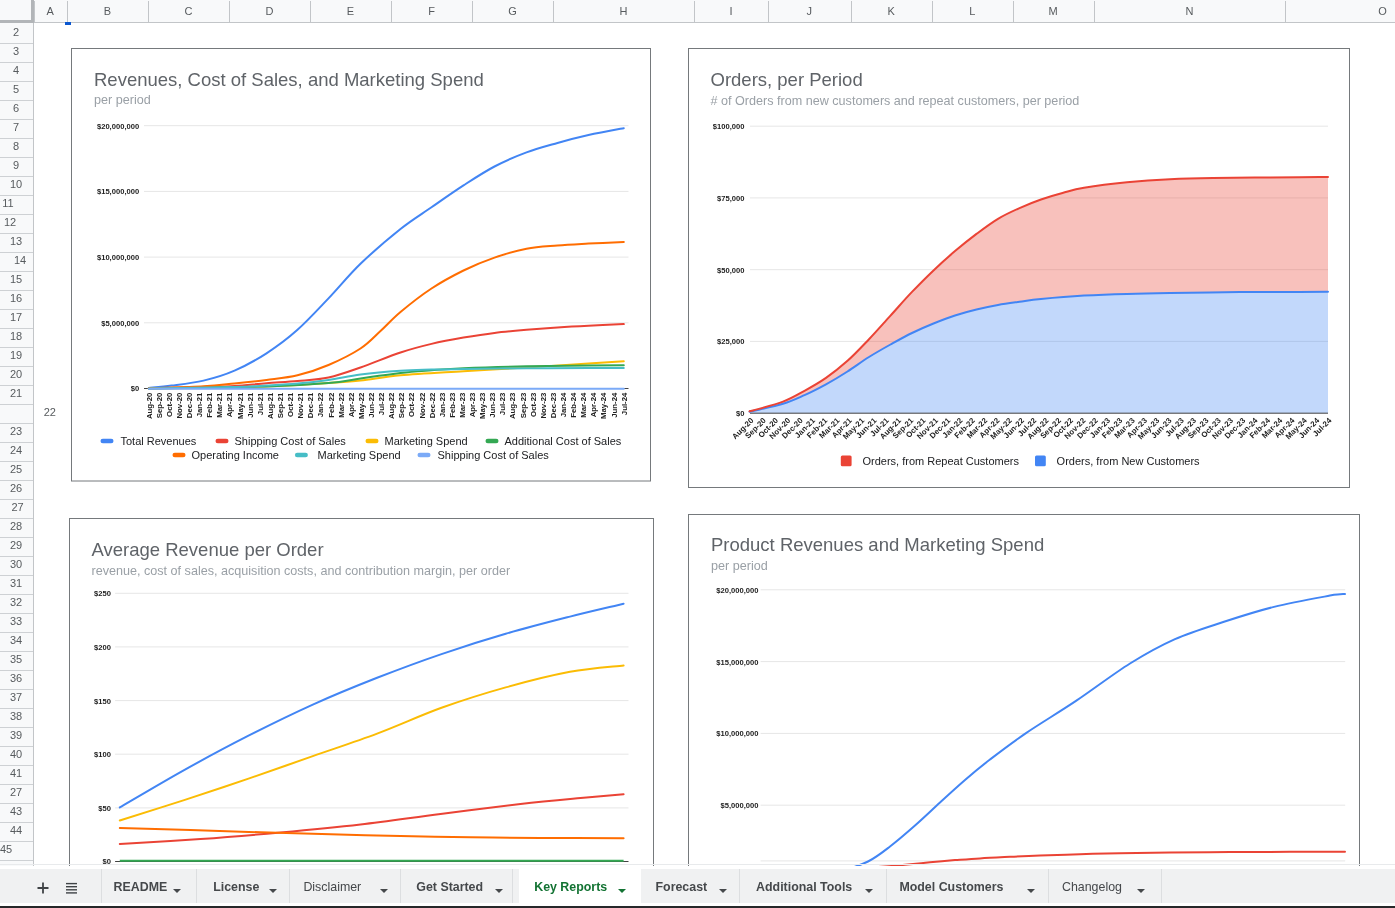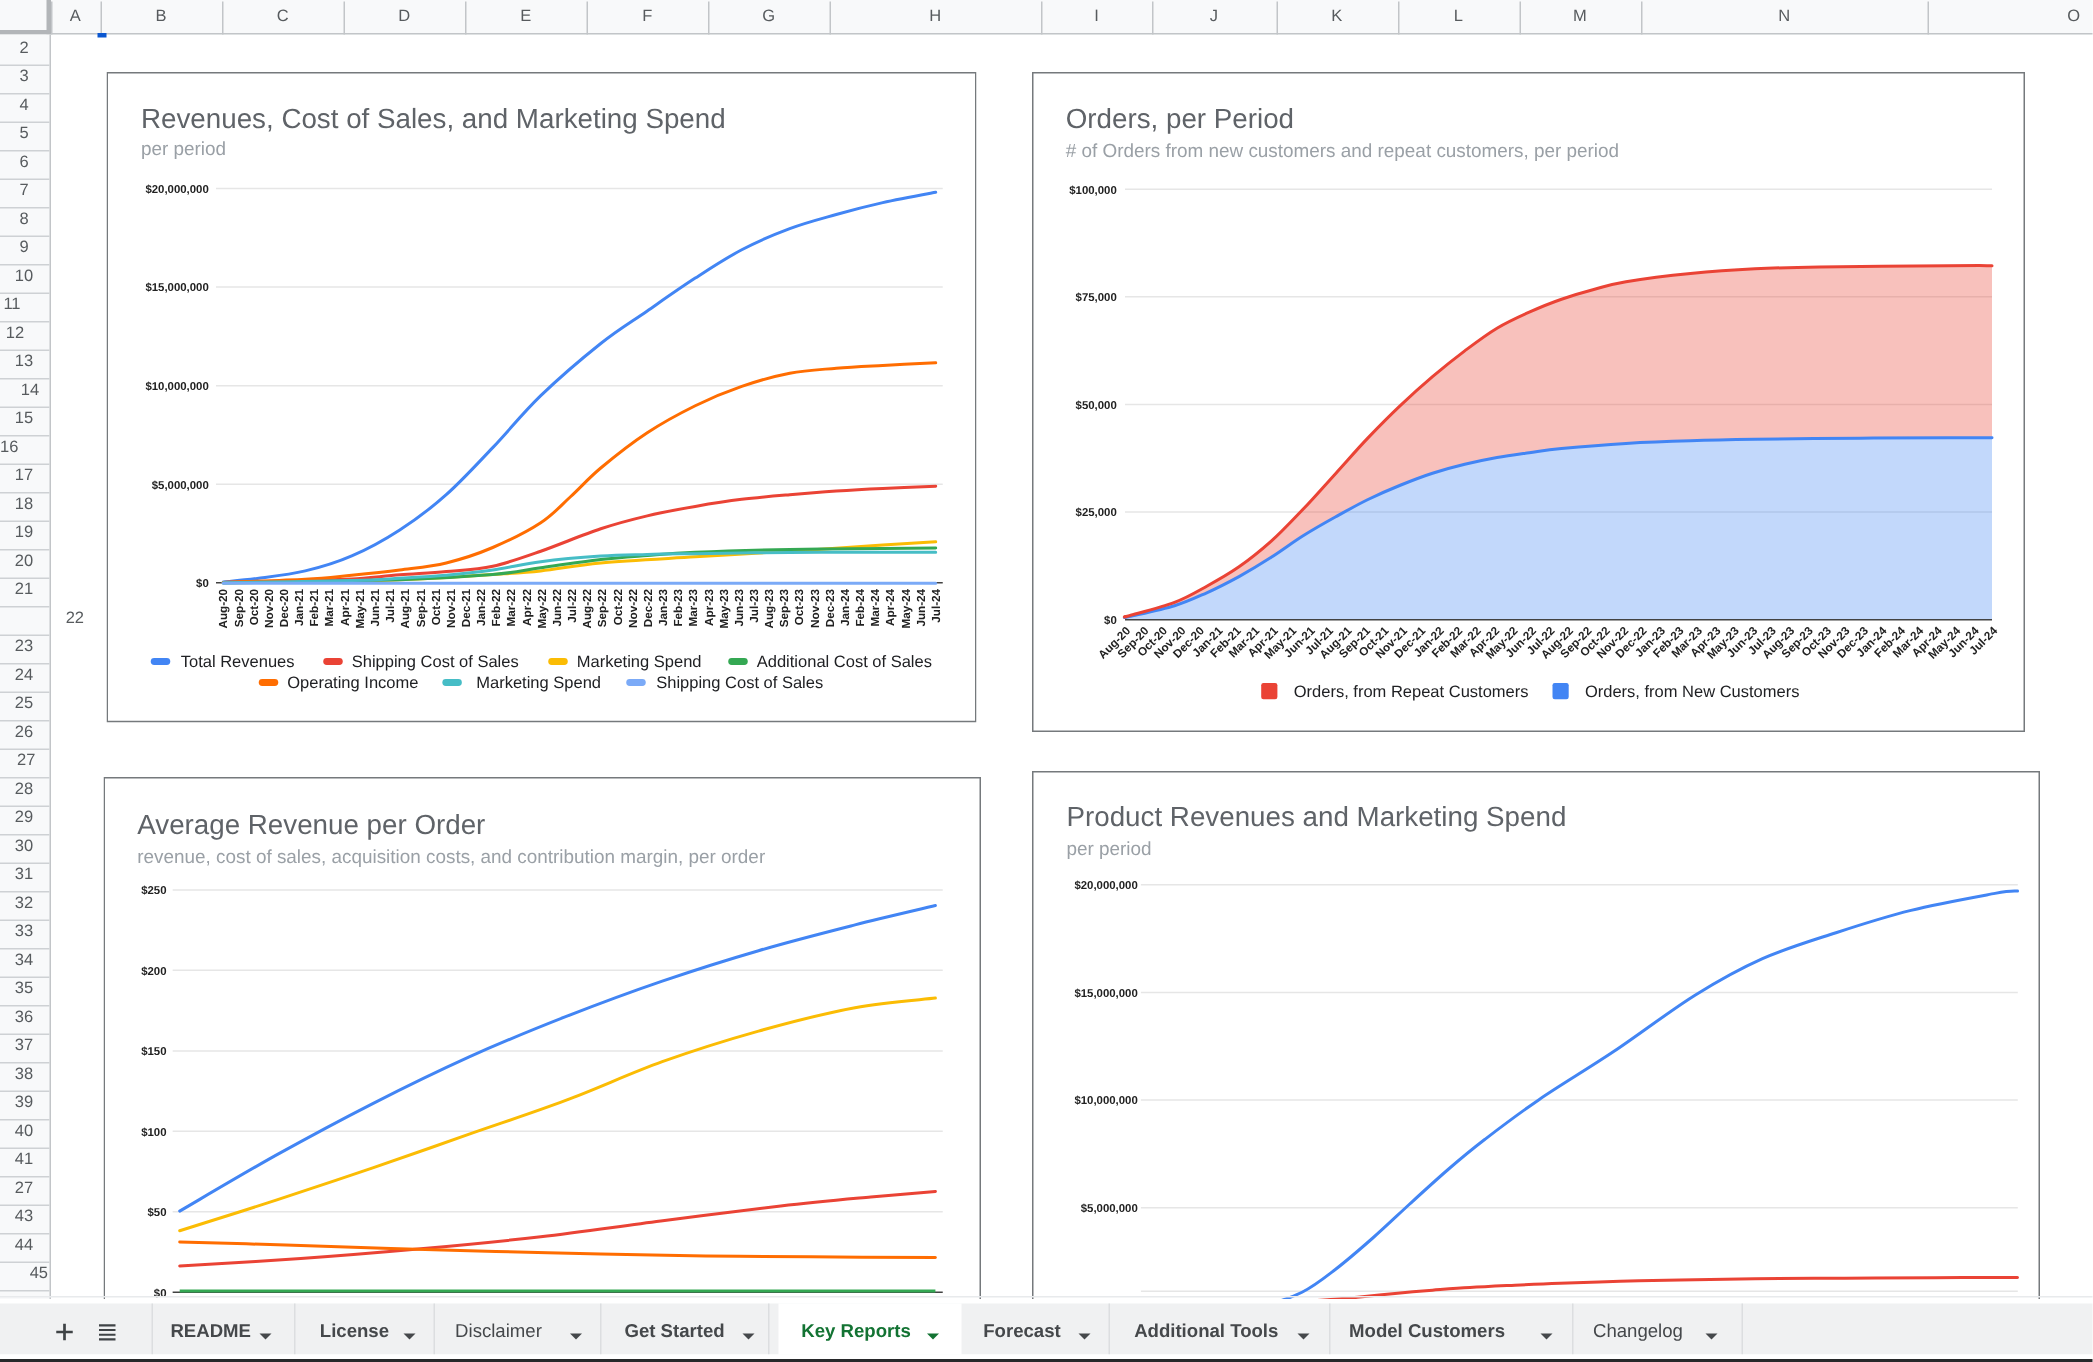--- a/index.html
+++ b/index.html
@@ -256,21 +256,21 @@
 <div style="position:absolute;left:0;top:197.4px;width:16px;text-align:center;font-size:11px;color:#575b5e">11</div>
 <div style="position:absolute;left:0;top:232.5px;width:32.5px;height:1px;background:#ced1d4"></div>
 <div style="position:absolute;left:0;top:216.4px;width:20px;text-align:center;font-size:11px;color:#575b5e">12</div>
 <div style="position:absolute;left:0;top:251.5px;width:32.5px;height:1px;background:#ced1d4"></div>
 <div style="position:absolute;left:0;top:235.4px;width:32px;text-align:center;font-size:11px;color:#575b5e">13</div>
 <div style="position:absolute;left:0;top:270.5px;width:32.5px;height:1px;background:#ced1d4"></div>
 <div style="position:absolute;left:0;top:254.4px;width:40px;text-align:center;font-size:11px;color:#575b5e">14</div>
 <div style="position:absolute;left:0;top:289.5px;width:32.5px;height:1px;background:#ced1d4"></div>
 <div style="position:absolute;left:0;top:273.4px;width:32px;text-align:center;font-size:11px;color:#575b5e">15</div>
 <div style="position:absolute;left:0;top:308.5px;width:32.5px;height:1px;background:#ced1d4"></div>
-<div style="position:absolute;left:0;top:292.4px;width:32px;text-align:left;font-size:11px;color:#575b5e">16</div>
+<div style="position:absolute;left:0;top:292.4px;width:32px;text-align:center;font-size:11px;color:#575b5e">16</div>
 <div style="position:absolute;left:0;top:327.5px;width:32.5px;height:1px;background:#ced1d4"></div>
 <div style="position:absolute;left:0;top:311.4px;width:32px;text-align:center;font-size:11px;color:#575b5e">17</div>
 <div style="position:absolute;left:0;top:346.5px;width:32.5px;height:1px;background:#ced1d4"></div>
 <div style="position:absolute;left:0;top:330.4px;width:32px;text-align:center;font-size:11px;color:#575b5e">18</div>
 <div style="position:absolute;left:0;top:365.5px;width:32.5px;height:1px;background:#ced1d4"></div>
 <div style="position:absolute;left:0;top:349.4px;width:32px;text-align:center;font-size:11px;color:#575b5e">19</div>
 <div style="position:absolute;left:0;top:384.5px;width:32.5px;height:1px;background:#ced1d4"></div>
 <div style="position:absolute;left:0;top:368.4px;width:32px;text-align:center;font-size:11px;color:#575b5e">20</div>
 <div style="position:absolute;left:0;top:403.5px;width:32.5px;height:1px;background:#ced1d4"></div>
 <div style="position:absolute;left:0;top:387.4px;width:32px;text-align:center;font-size:11px;color:#575b5e">21</div>
@@ -314,21 +314,21 @@
 <div style="position:absolute;left:0;top:748.4px;width:32px;text-align:center;font-size:11px;color:#575b5e">40</div>
 <div style="position:absolute;left:0;top:783.5px;width:32.5px;height:1px;background:#ced1d4"></div>
 <div style="position:absolute;left:0;top:767.4px;width:32px;text-align:center;font-size:11px;color:#575b5e">41</div>
 <div style="position:absolute;left:0;top:802.5px;width:32.5px;height:1px;background:#ced1d4"></div>
 <div style="position:absolute;left:0;top:786.4px;width:32px;text-align:center;font-size:11px;color:#575b5e">27</div>
 <div style="position:absolute;left:0;top:821.5px;width:32.5px;height:1px;background:#ced1d4"></div>
 <div style="position:absolute;left:0;top:805.4px;width:32px;text-align:center;font-size:11px;color:#575b5e">43</div>
 <div style="position:absolute;left:0;top:840.5px;width:32.5px;height:1px;background:#ced1d4"></div>
 <div style="position:absolute;left:0;top:824.4px;width:32px;text-align:center;font-size:11px;color:#575b5e">44</div>
 <div style="position:absolute;left:0;top:859.5px;width:32.5px;height:1px;background:#ced1d4"></div>
-<div style="position:absolute;left:0;top:843.4px;width:32px;text-align:right;font-size:11px;color:#575b5e">45</div>
+<div style="position:absolute;left:0;top:843.4px;width:32px;text-align:left;font-size:11px;color:#575b5e">45</div>
 <div style="position:absolute;left:0;top:863.8px;width:1395px;height:1px;background:#e8eaec"></div>
 <div style="position:absolute;left:0;top:869.2px;width:1395px;height:34.1px;background:#f0f1f2"></div>
 <div style="position:absolute;left:518.7px;top:869.2px;width:121.9px;height:34.1px;background:#ffffff"></div>
 <div style="position:absolute;left:100.5px;top:869.2px;width:1px;height:34.1px;background:#dcdee0"></div>
 <div style="position:absolute;left:195.6px;top:869.2px;width:1px;height:34.1px;background:#dcdee0"></div>
 <div style="position:absolute;left:288.5px;top:869.2px;width:1px;height:34.1px;background:#dcdee0"></div>
 <div style="position:absolute;left:399.5px;top:869.2px;width:1px;height:34.1px;background:#dcdee0"></div>
 <div style="position:absolute;left:511.5px;top:869.2px;width:1px;height:34.1px;background:#dcdee0"></div>
 <div style="position:absolute;left:738.7px;top:869.2px;width:1px;height:34.1px;background:#dcdee0"></div>
 <div style="position:absolute;left:885.8px;top:869.2px;width:1px;height:34.1px;background:#dcdee0"></div>

